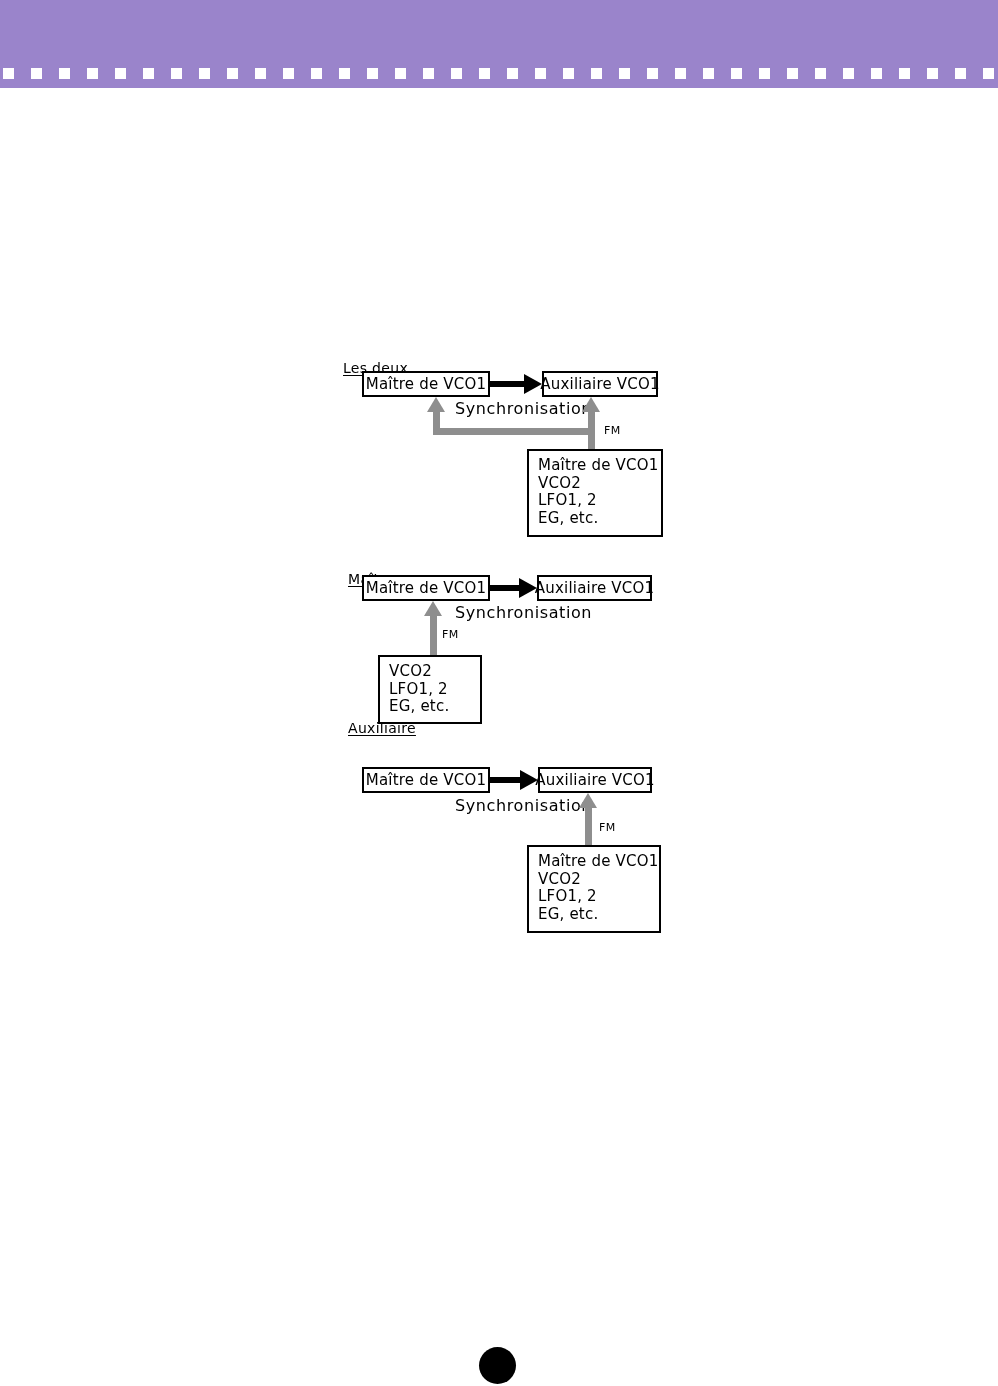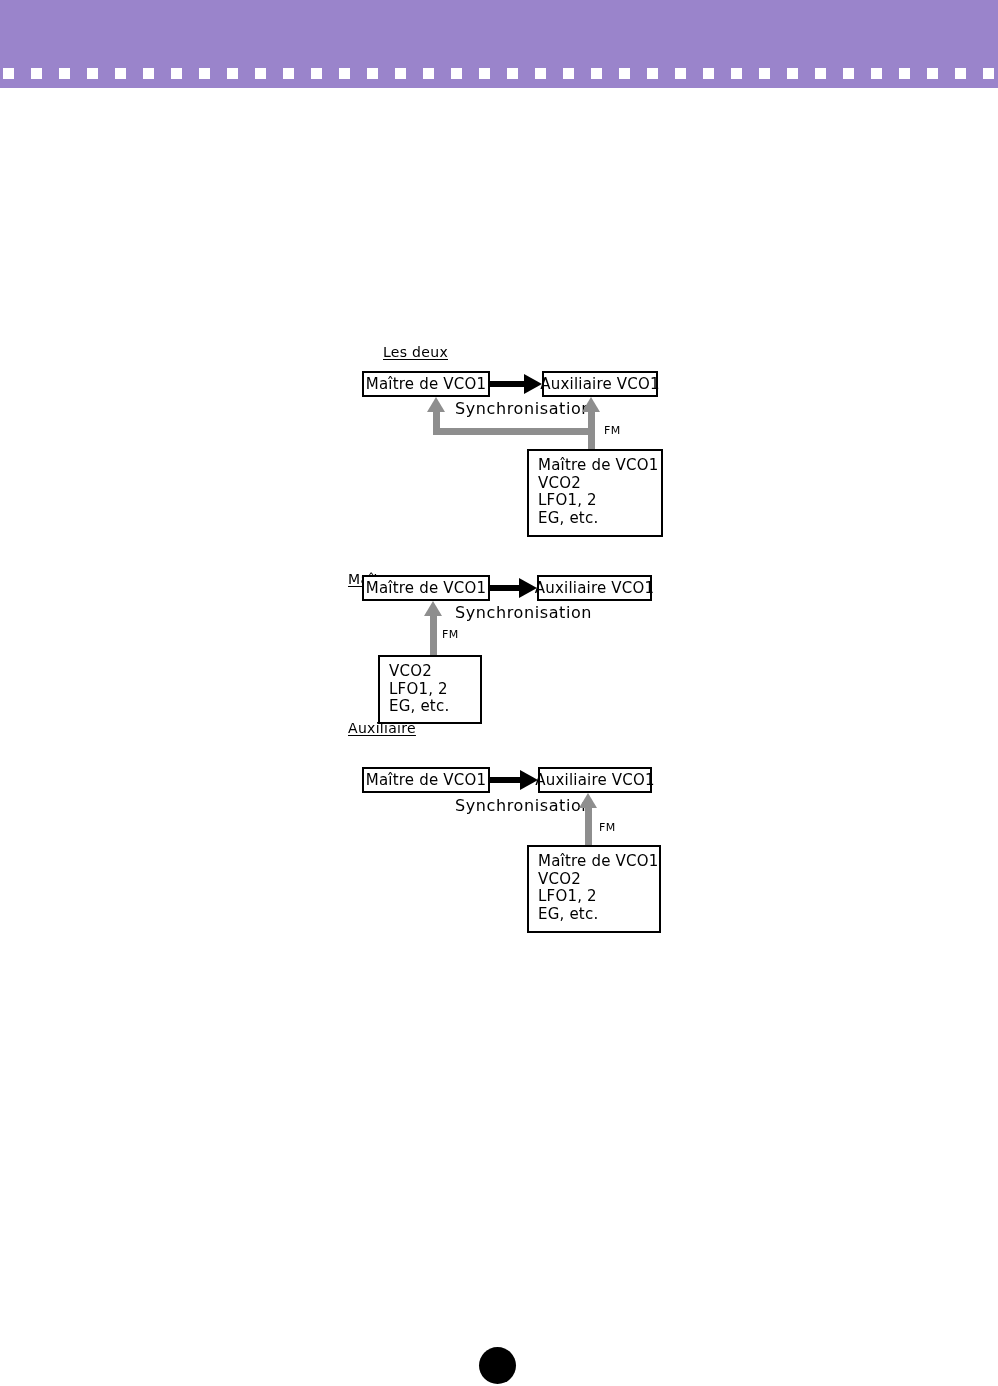--- a/index.html
+++ b/index.html
@@ -100,21 +100,21 @@
 </head>
 <body>
 
 <div class="page">
 
   <div class="band">
     <div class="dashes"></div>
   </div>
 
   <div>
-    <div class="dtitle" style="left:343px; top:344px;margin-left:40px;">Les deux</div>
+    <div class="dtitle" style="left:343px; top:360px;">Les deux</div>
 
     <div class="dbox" style="left:362px; top:371px; width:128px; height:26px;">Maître de VCO1</div>
     <div class="dbox" style="left:542px; top:371px; width:116px; height:26px;">Auxiliaire VCO1</div>
 
     <div class="blk-stem" style="left:489px; top:381px; width:36px;"></div>
     <div class="blk-head" style="left:524px; top:374px;"></div>
 
     <div class="sync" style="left:455px; top:399px;">Synchronisation</div>
 
     <div class="gry-head" style="left:427px; top:397px;"></div>

